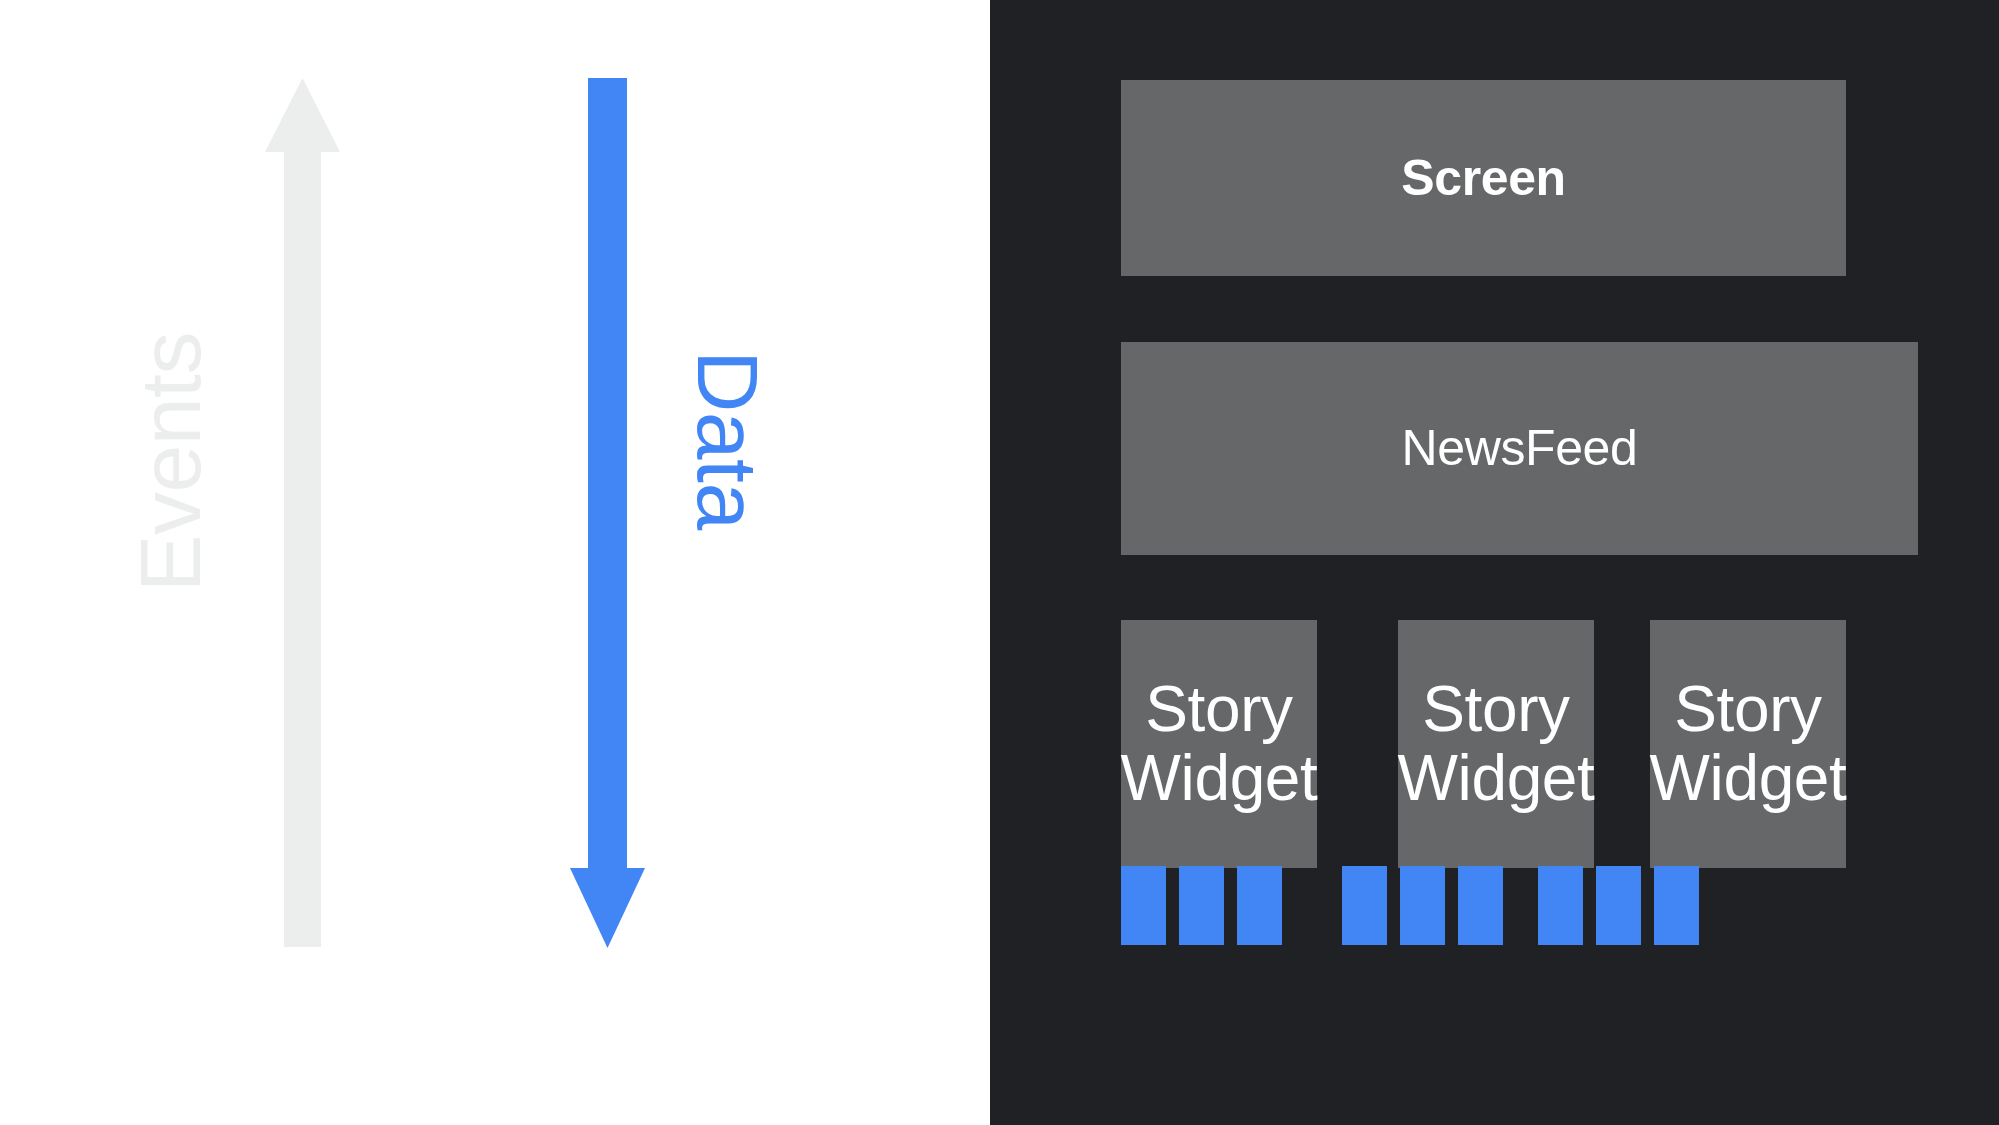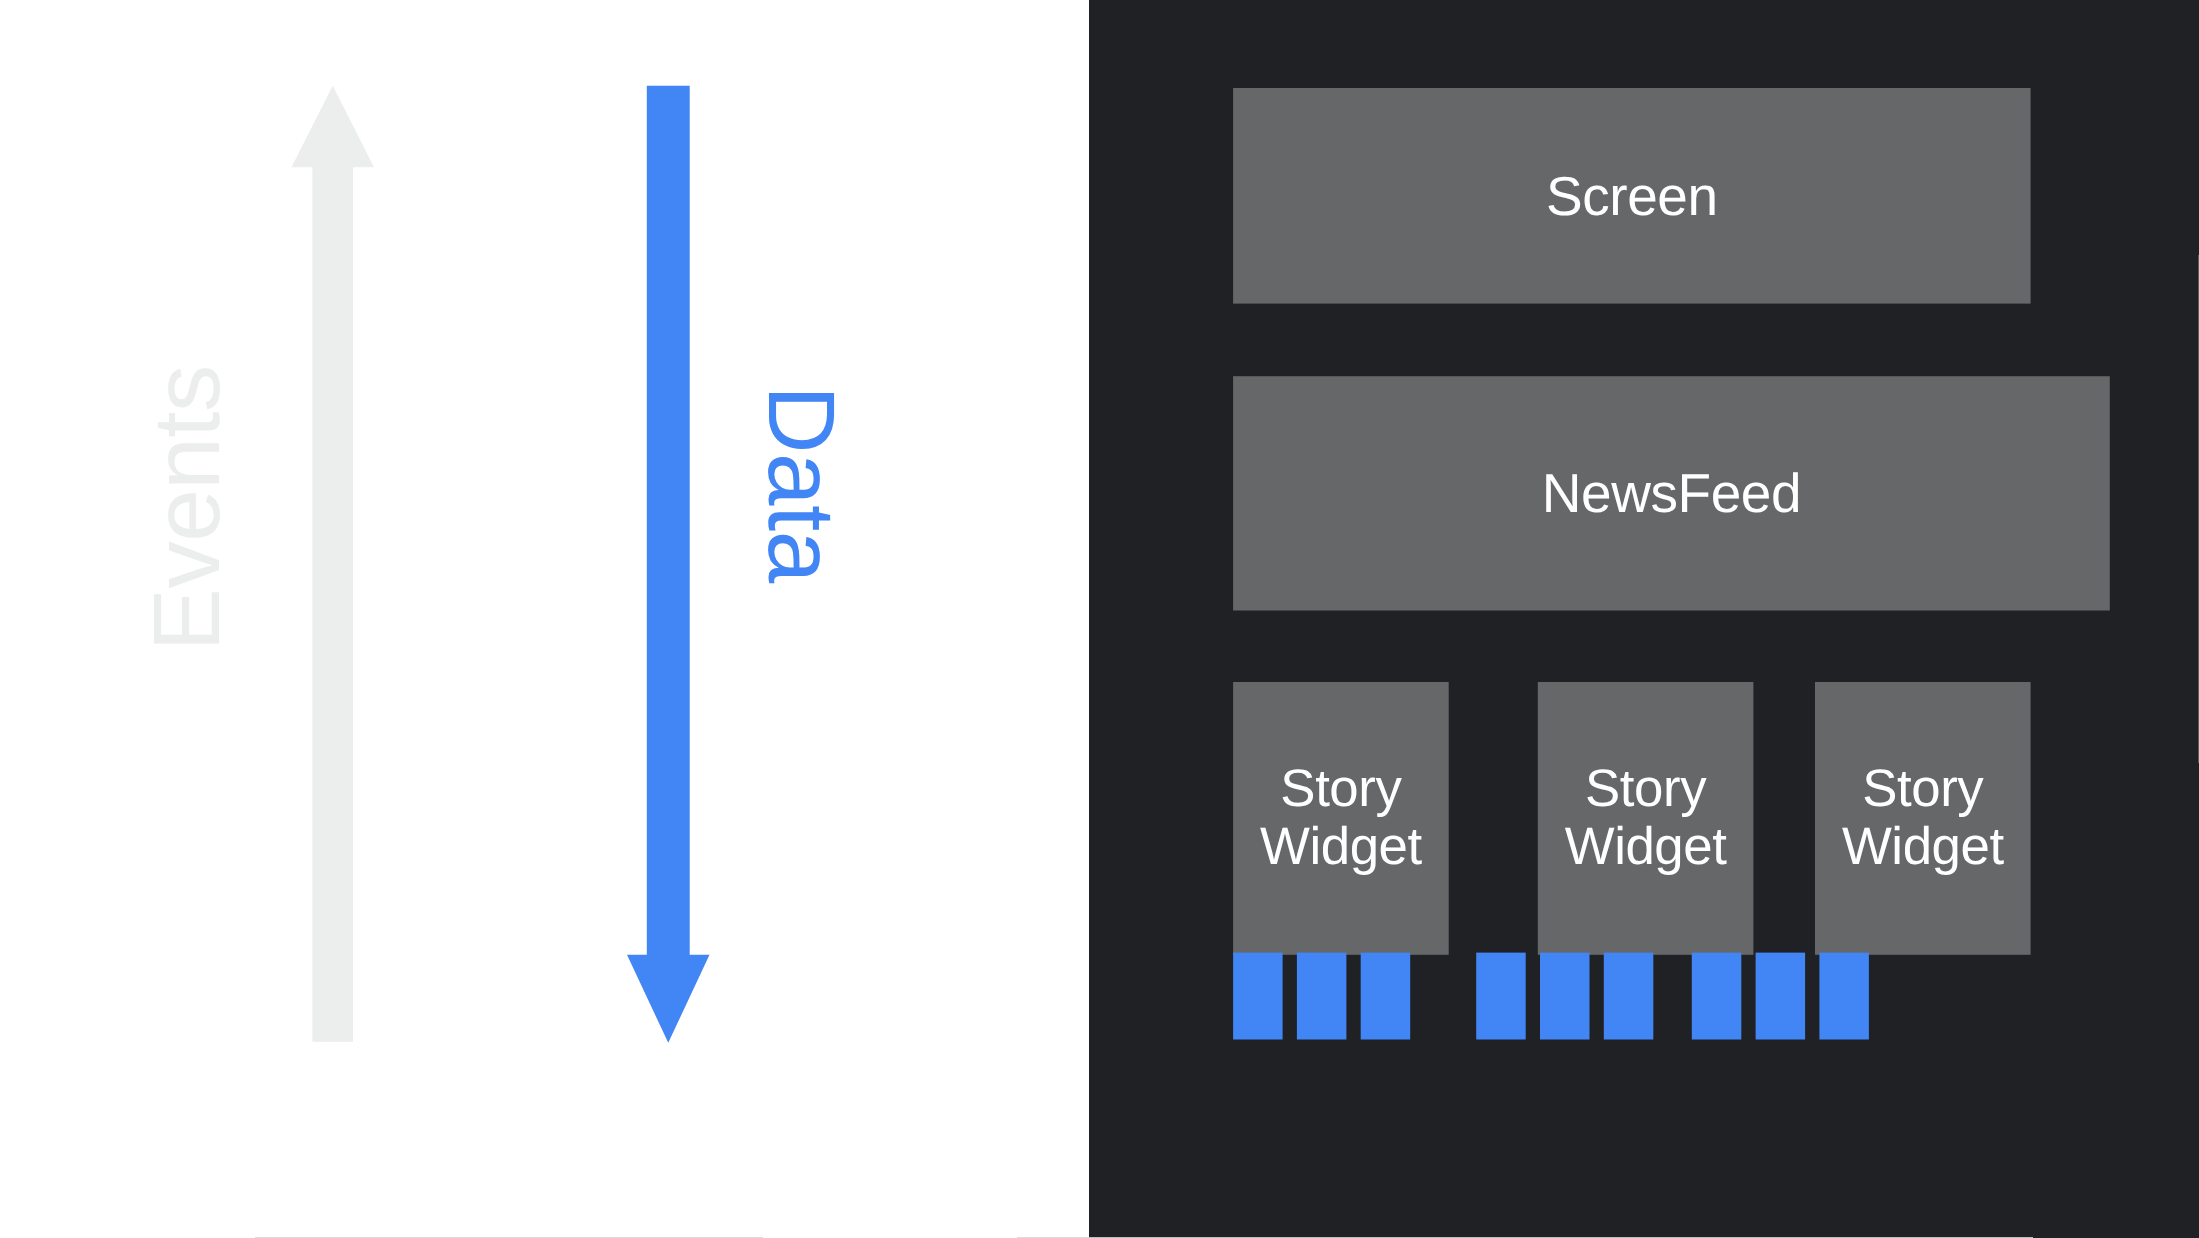--- a/index.html
+++ b/index.html
@@ -80,20 +80,21 @@
     font-weight: 400;
     line-height: 1.1;
     letter-spacing: -0.4px;
   }
 
   #screen-box {
     left: 131px;
     top: 80px;
     width: 725px;
     height: 196px;
+    font-weight: bold;
   }
 
   #newsfeed-box {
     left: 131px;
     top: 342px;
     width: 797px;
     height: 213px;
   }
 
   #widget-row {
@@ -108,21 +109,21 @@
     position: absolute;
     top: 0;
     width: 196px;
     height: 248px;
     background: #666768;
     color: #ffffff;
     display: flex;
     align-items: center;
     justify-content: center;
     text-align: center;
-    font-size: 48px;
+    font-size: 64px;
     line-height: 1.08;
     letter-spacing: -0.4px;
   }
   .widget-box .wlabel { display: block; }
 
   .widget-box.w0 { left: 0px; }
   .widget-box.w1 { left: 277px; }
   .widget-box.w2 { left: 529px; }
 
   #leaf-row {

